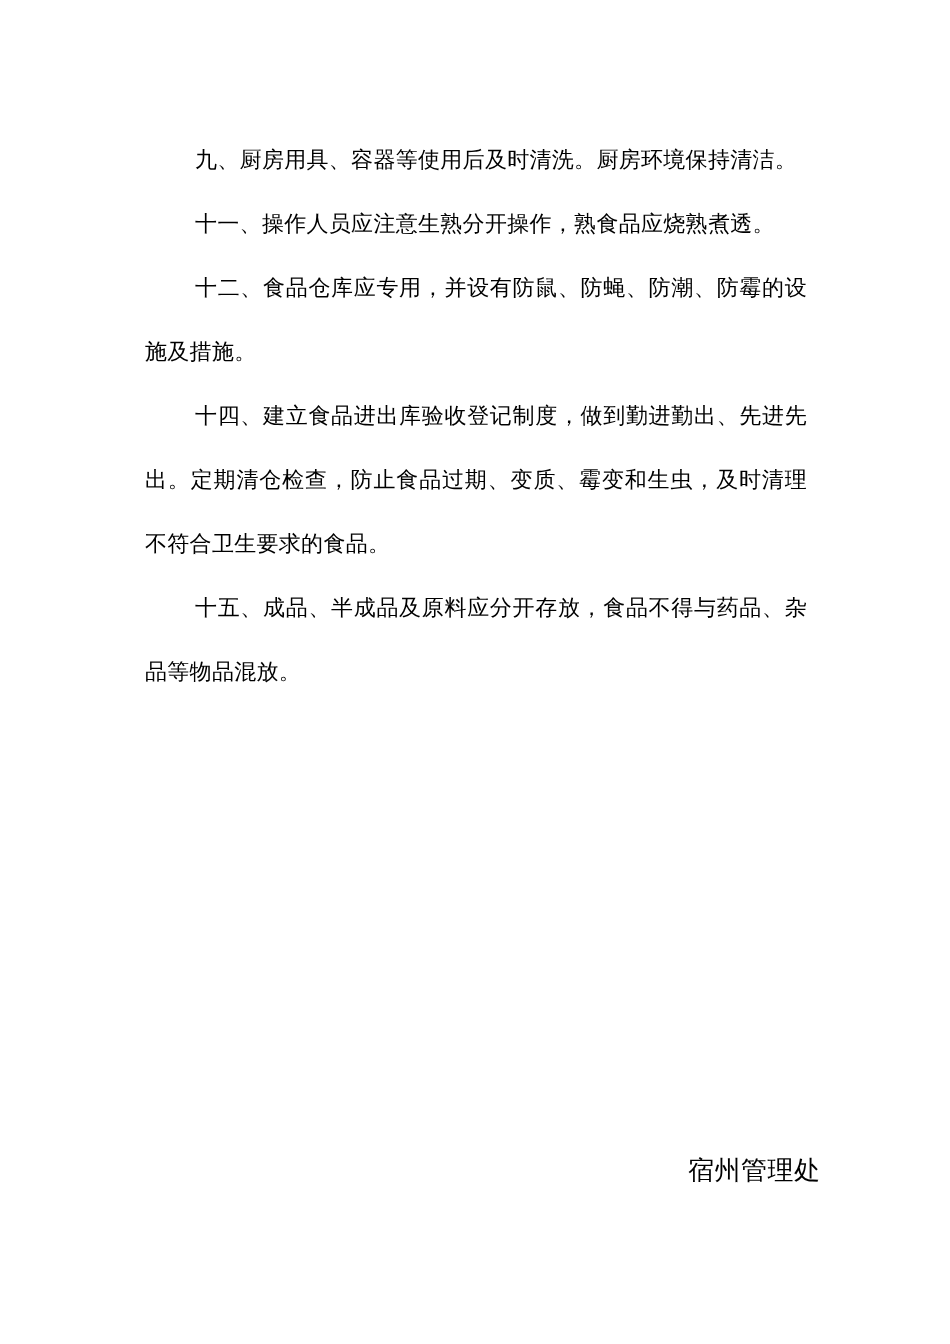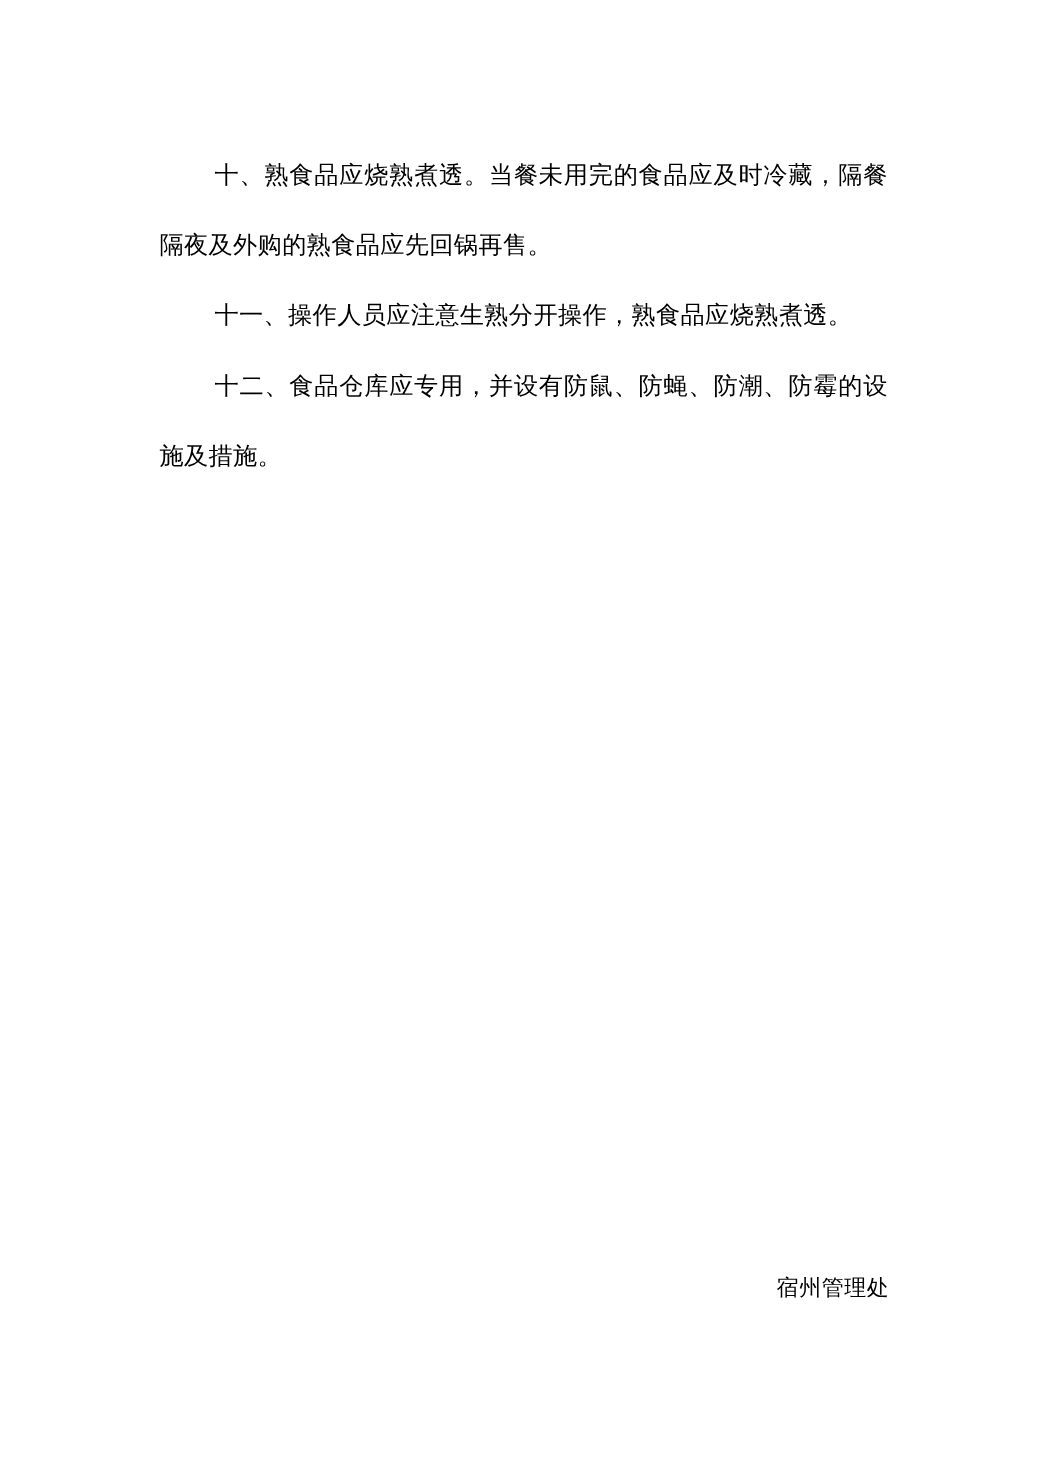--- a/index.html
+++ b/index.html
@@ -28,28 +28,29 @@
       text-indent: 50px;
       text-align: justify;
       text-align-last: left;
       letter-spacing: 0.3px;
       word-break: break-all;
     }
     .signature {
       position: absolute;
       left: 688px;
       top: 1150px;
-      font-size: 20px;
+      font-size: 26px;
       line-height: 40px;
       letter-spacing: 0.5px;
-      margin-left: 18px;
     }
   </style>
 </head>
 <body>
 
 <div class="page">
-  <p class="para">十、熟食品应烧熟煮透。当餐未用完的食品应及时冷藏，隔餐隔夜及外购的熟食品应先回锅再售。</p>
+  <p class="para">九、厨房用具、容器等使用后及时清洗。厨房环境保持清洁。</p>
   <p class="para">十一、操作人员应注意生熟分开操作，熟食品应烧熟煮透。</p>
   <p class="para">十二、食品仓库应专用，并设有防鼠、防蝇、防潮、防霉的设施及措施。</p>
+  <p class="para">十四、建立食品进出库验收登记制度，做到勤进勤出、先进先出。定期清仓检查，防止食品过期、变质、霉变和生虫，及时清理不符合卫生要求的食品。</p>
+  <p class="para">十五、成品、半成品及原料应分开存放，食品不得与药品、杂品等物品混放。</p>
 </div>
 
 <div class="signature">宿州管理处</div>
 
 </body></html>

